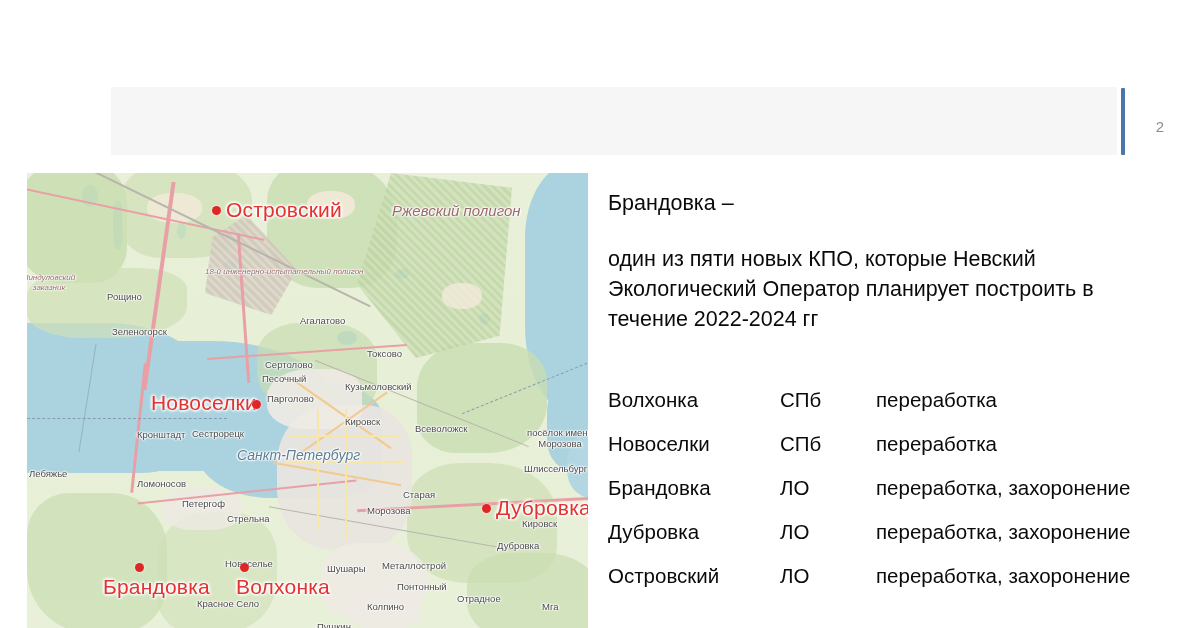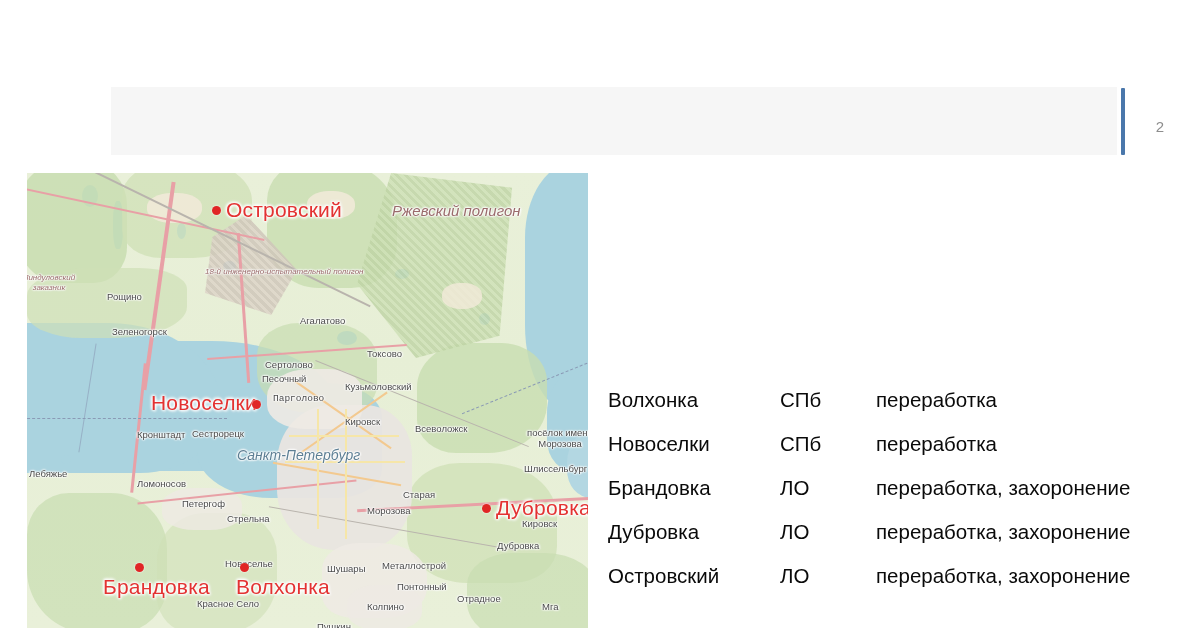--- a/index.html
+++ b/index.html
@@ -109,20 +109,22 @@
 </head>
 <body>
 
 <div id="slide">
 
   <div id="header-band"></div>
   <div id="title-divider"></div>
   <div id="page-number">2</div>
 
   <div id="right-col">
+    <div class="para" id="lede">Брандовка –</div>
+    <div class="para" id="body-para">один из пяти новых КПО, которые Невский Экологический Оператор планирует построить в течение 2022-2024 гг</div>
   </div>
 
   <table id="kpo-table">
     <tbody>
         <tr>
           <td class="c-name">Волхонка</td>
           <td class="c-region">СПб</td>
           <td class="c-type">переработка</td>
         </tr>
         <tr>
@@ -220,21 +222,21 @@
 
     <div id="place-labels">
         <div class="mlabel" style="left: 80px; top: 118px;">Рощино</div>
         <div class="mlabel" style="left: 85px; top: 153px;">Зеленогорск</div>
         <div class="mlabel" style="left: 273px; top: 142px;">Агалатово</div>
         <div class="mlabel" style="left: 340px; top: 175px;">Токсово</div>
         <div class="mlabel" style="left: 238px; top: 186px;">Сертолово</div>
         <div class="mlabel" style="left: 235px; top: 200px;">Песочный</div>
         <div class="mlabel" style="left: 318px; top: 208px;">Кузьмоловский</div>
         <div class="mlabel" style="left: 165px; top: 211px; margin-top: 44px;">Сестрорецк</div>
-        <div class="mlabel" style="left: 246px; top: 220px; font-family: Liberation Mono, monospace;">Парголово</div>
+        <div class="mlabel" style="left: 240px; top: 220px;">Парголово</div>
         <div class="mlabel" style="left: 318px; top: 243px;">Кировск</div>
         <div class="mlabel" style="left: 388px; top: 250px;">Всеволожск</div>
         <div class="mlabel" style="left: 110px; top: 256px;">Кронштадт</div>
         <div class="mlabel" style="left: 2px; top: 295px;">Лебяжье</div>
         <div class="mlabel" style="left: 110px; top: 305px;">Ломоносов</div>
         <div class="mlabel" style="left: 155px; top: 325px;">Петергоф</div>
         <div class="mlabel" style="left: 200px; top: 340px;">Стрельна</div>
         <div class="mlabel" style="left: 376px; top: 316px;">Старая</div>
         <div class="mlabel" style="left: 340px; top: 332px;">Морозова</div>
         <div class="mlabel" style="left: 495px; top: 345px;">Кировск</div>

